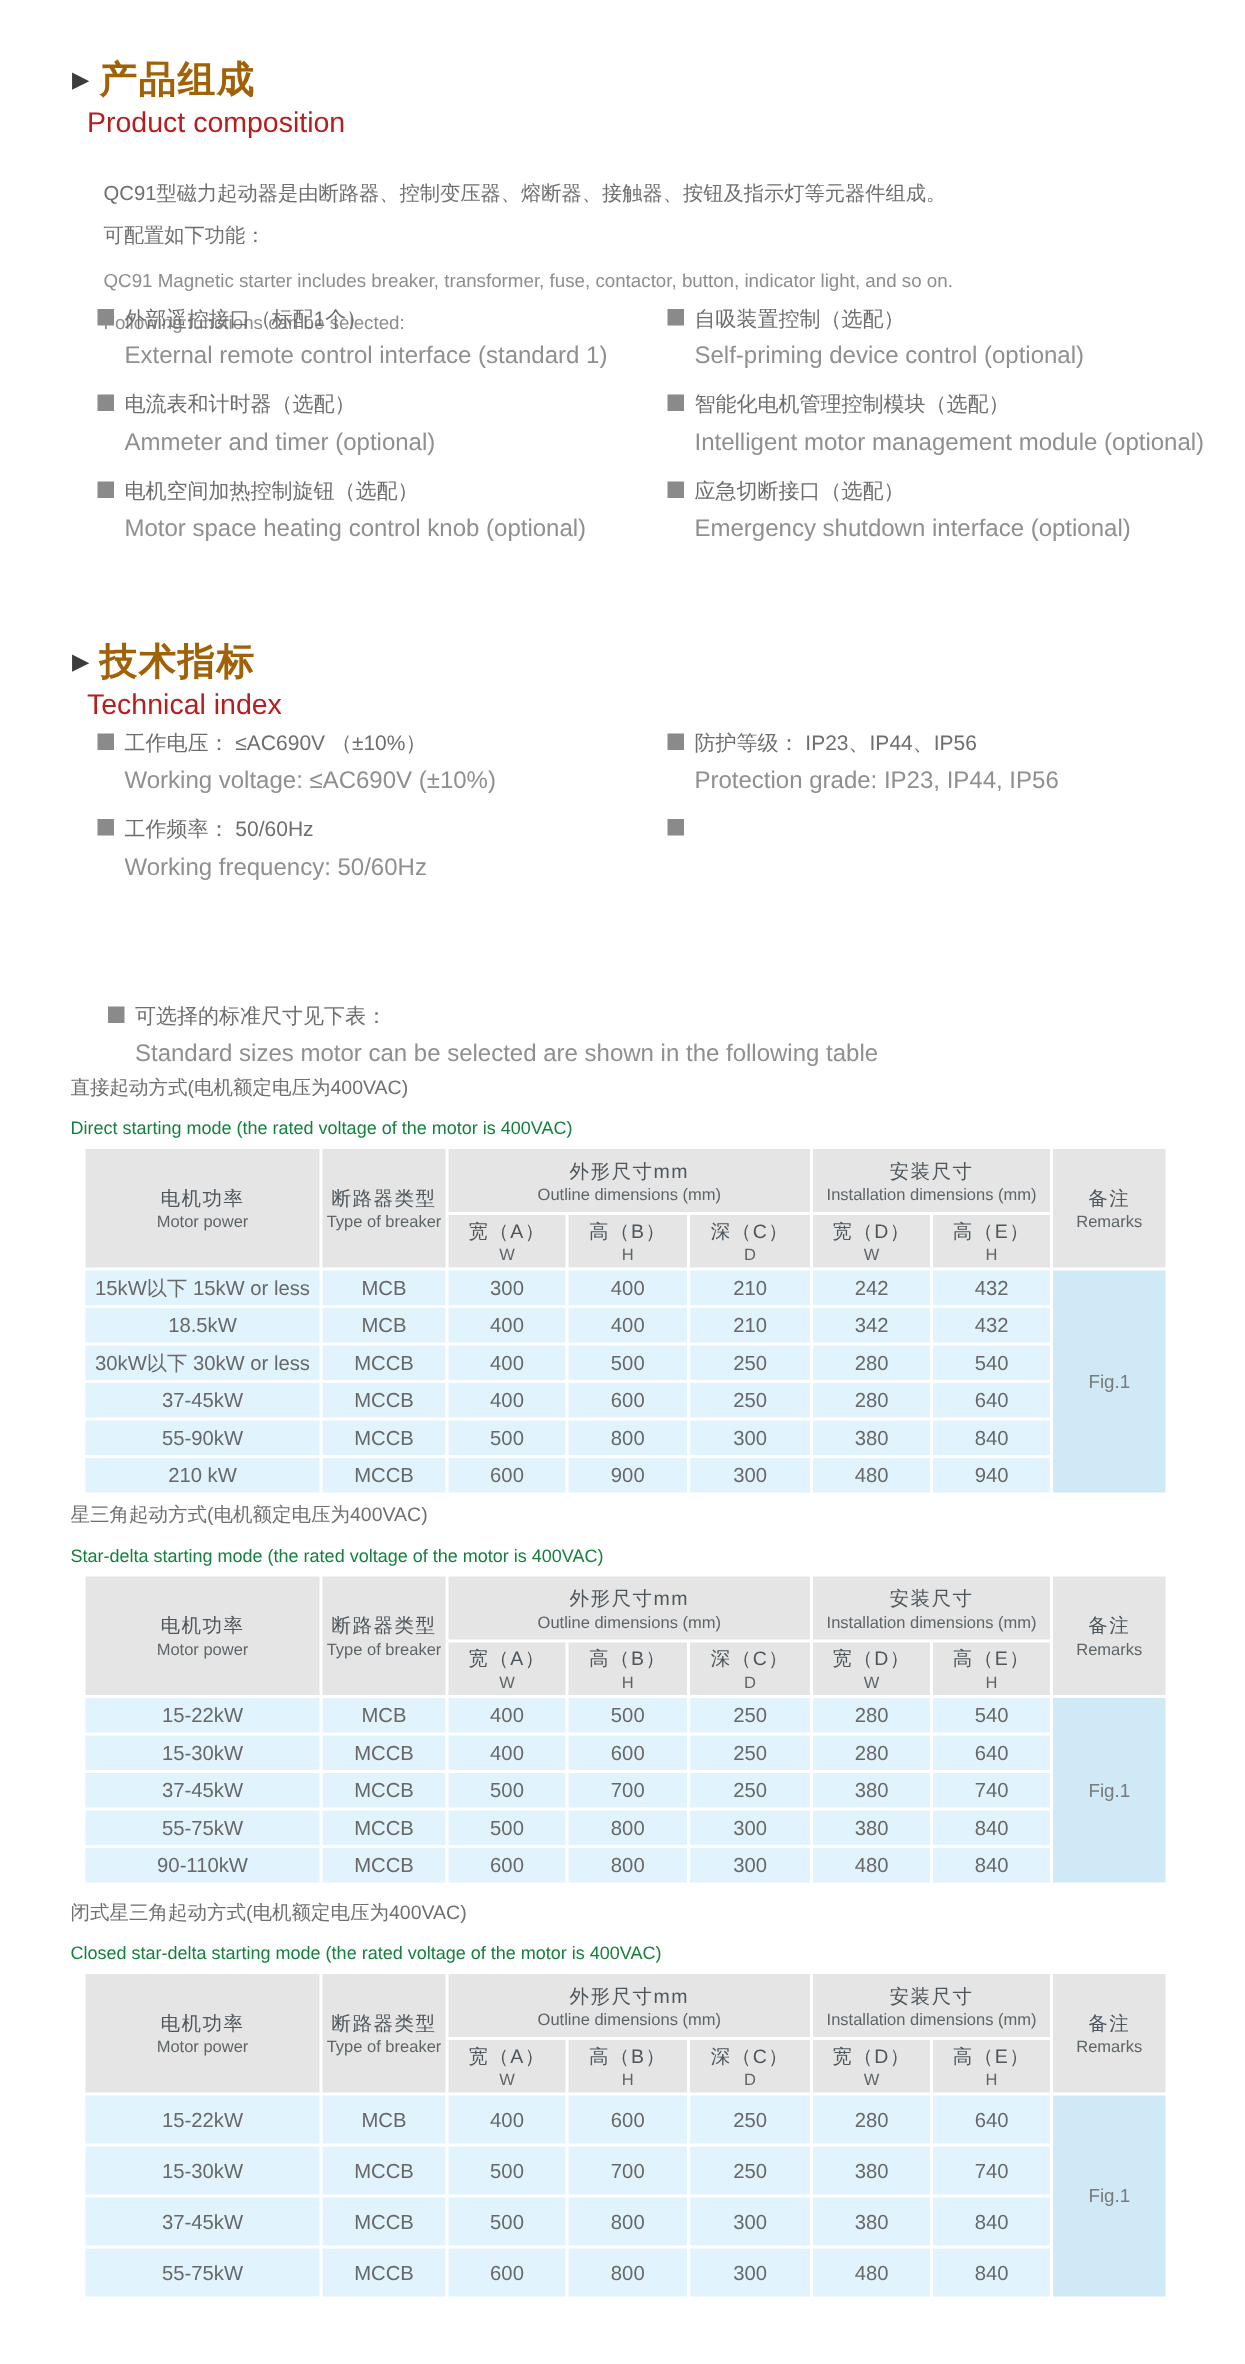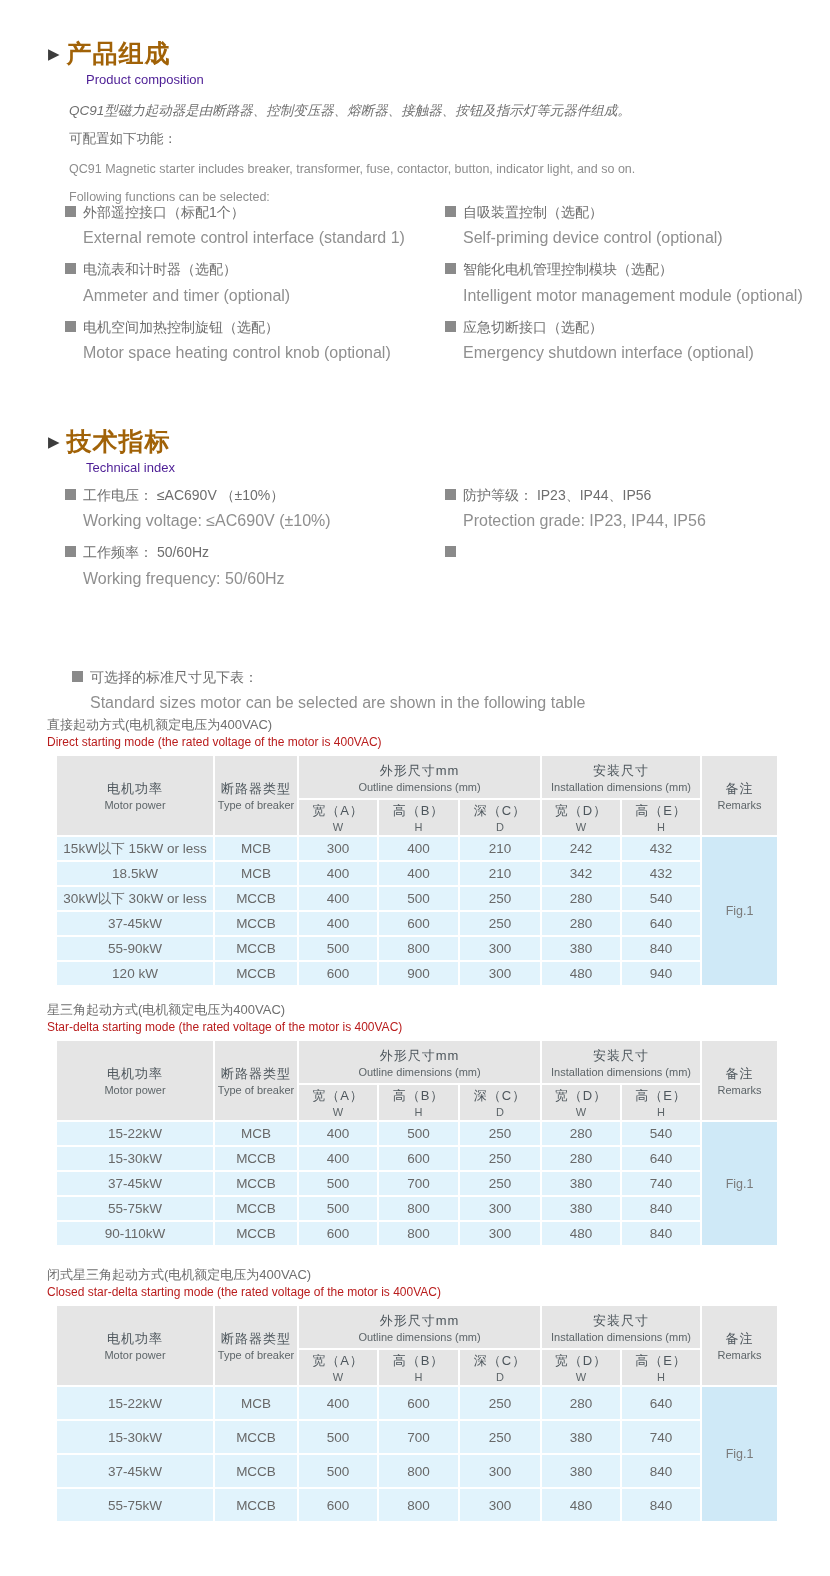--- a/index.html
+++ b/index.html
@@ -7,40 +7,40 @@
     width:830px;height:1576px;position:relative;background:#ffffff;
     font-family:"Liberation Sans","DejaVu Sans",sans-serif;
     overflow:hidden;
   }
   .abs{position:absolute;}
 
   
   .sec-title-row{display:flex;align-items:flex-start;}
   .arrow{font-size:15px;color:#3c3c3c;margin:6px 7px 0 0;line-height:1;}
   .sec-title-zh{font-size:25px;color:#a16207;letter-spacing:1px;font-weight:bold;line-height:1.1;}
-  .sec-title-en{font-size:13px;color:#4c1d95;margin:4px 0 0 38px;}
+  .sec-title-en{font-size:19px;color:#b91c1c;margin:4px 0 0 10px;}
 
   
   .p-zh{font-size:13.5px;color:#6f6f6f;margin:0 0 0 21px;line-height:1.25;}
   .p-en{font-size:12.5px;color:#8d8d8d;margin:0 0 0 21px;line-height:1.25;}
-  .mt16{margin-top:16px;font-style:italic;} .mt12{margin-top:12px;} .mt14{margin-top:14px;}
+  .mt16{margin-top:27px;} .mt12{margin-top:12px;} .mt14{margin-top:14px;}
 
   
   .two-col{display:flex;}
   .col-l{width:380px;flex:0 0 380px;}
   .col-r{flex:1;}
   .item{display:flex;align-items:flex-start;margin-bottom:13px;}
   .sq{width:11px;height:11px;background:#8a8a8a;flex:0 0 11px;margin:3px 7px 0 0;}
   .lines{min-width:0;}
   .item .zh{font-size:14px;color:#6e6e6e;line-height:1.3;}
   .item .en{font-size:16px;color:#8f8f8f;margin-top:7px;line-height:1.2;}
 
   
   .cap-zh{font-size:13px;color:#6f6f6f;line-height:1.25;}
-  .cap-en{font-size:12px;color:#b91c1c;margin-top:2px;line-height:1.25;}
+  .cap-en{font-size:12px;color:#15803d;margin-top:12px;line-height:1.25;}
 
   
   table.sz{border-collapse:separate;border-spacing:2px;table-layout:fixed;width:712px;margin-top:4px;background:#ffffff;}
   table.sz th{background:#e5e5e5;font-weight:normal;text-align:center;vertical-align:middle;padding:2px 1px;}
   table.sz th .l1{font-size:13px;color:#4d565c;letter-spacing:1px;}
   table.sz th .l2{font-size:11px;color:#5d6569;letter-spacing:0;margin-top:1px;}
   table.sz tr.hr1 th{height:38px;}
   table.sz tr.hr2 th{height:30px;}
   table.sz td{background:#e1f3fc;color:#686868;font-size:13.5px;text-align:center;vertical-align:middle;padding:0 1px;}
   table.sz td.rm{background:#cfe9f7;font-size:12.5px;color:#7a7a7a;}
@@ -263,21 +263,21 @@
           <tr>
             <td>55-90kW</td>
             <td>MCCB</td>
             <td>500</td>
             <td>800</td>
             <td>300</td>
             <td>380</td>
             <td>840</td>
           </tr>
           <tr>
-            <td>120 kW</td>
+            <td>210 kW</td>
             <td>MCCB</td>
             <td>600</td>
             <td>900</td>
             <td>300</td>
             <td>480</td>
             <td>940</td>
           </tr>
         </tbody>
       </table>
     </div>

